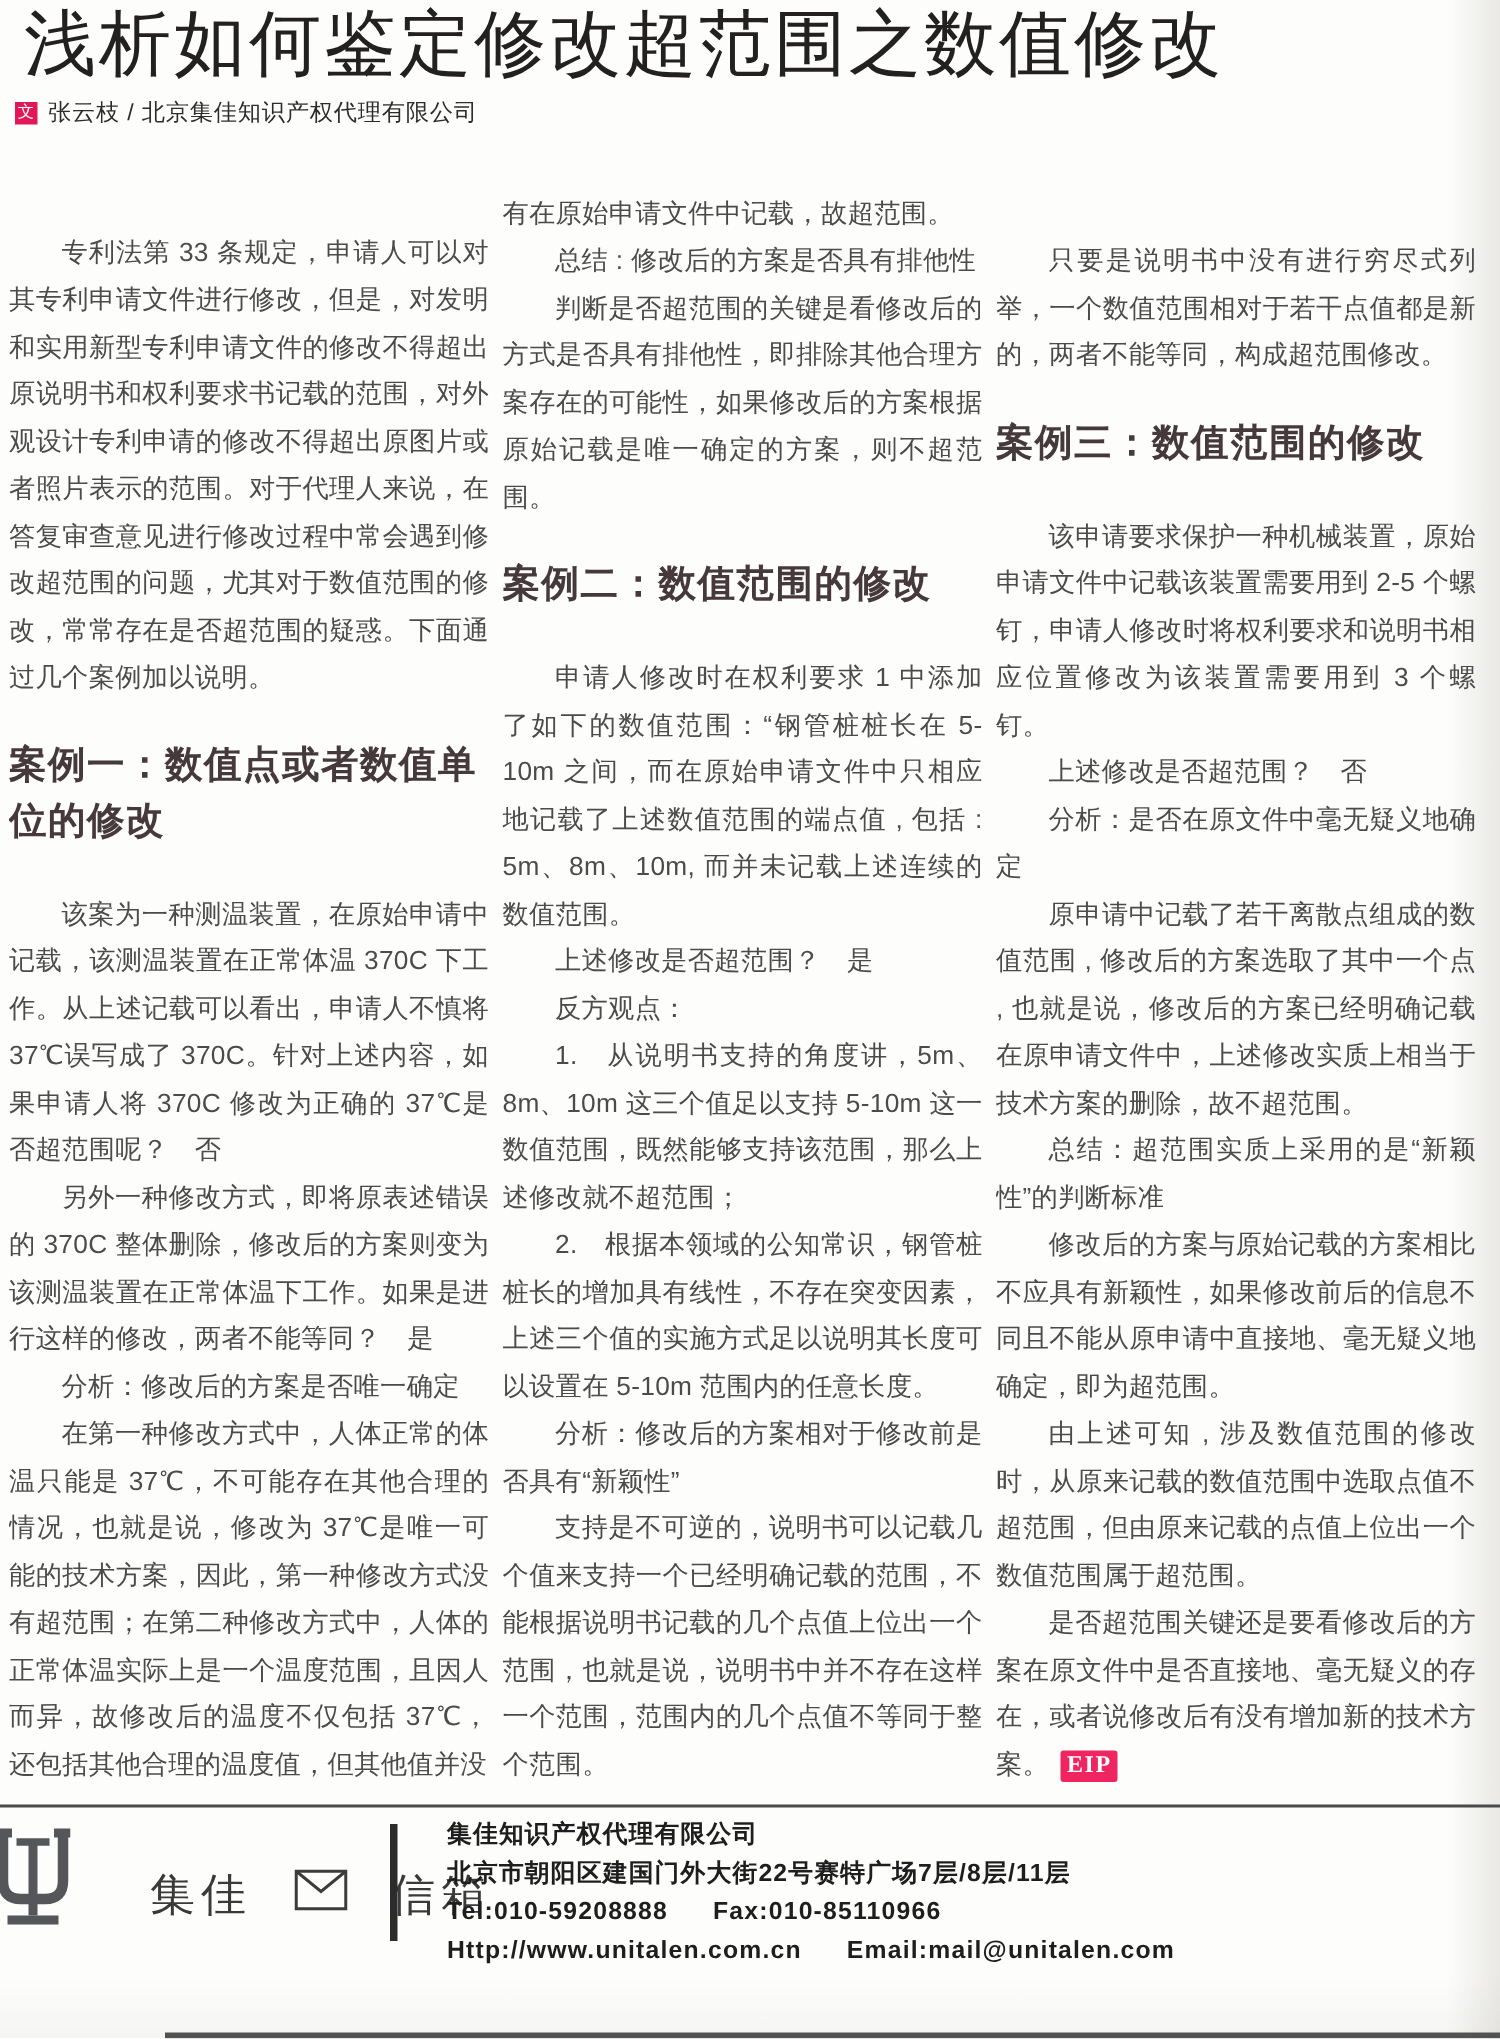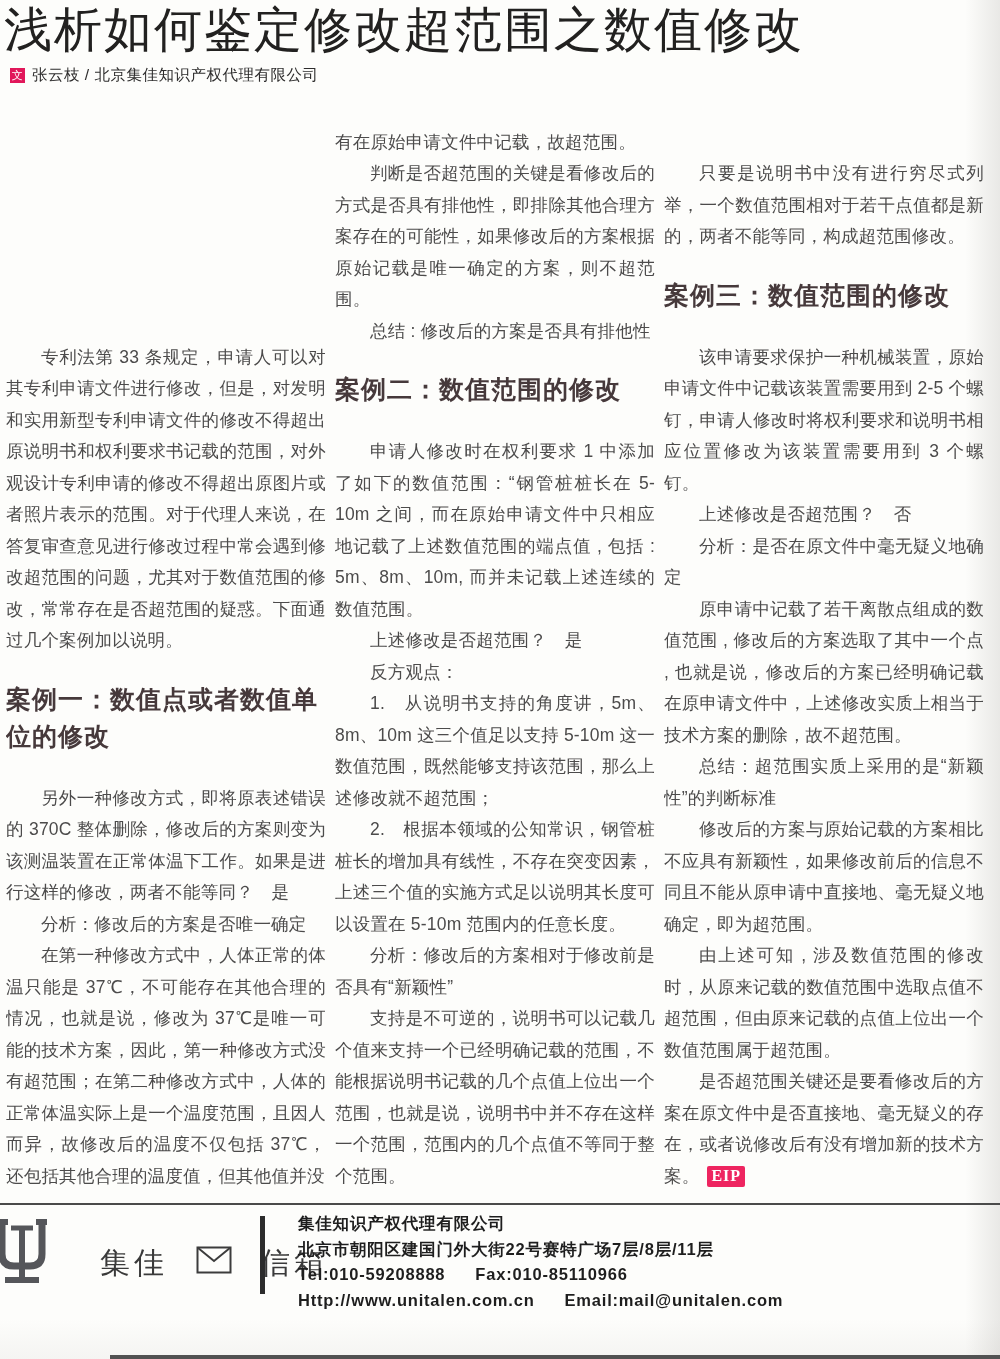--- a/index.html
+++ b/index.html
@@ -10,21 +10,21 @@
     margin:0 auto;
     overflow:hidden;
     background:
       linear-gradient(to right, rgba(0,0,0,0) 96.5%, rgba(110,106,100,0.14) 100%),
       linear-gradient(to bottom, rgba(0,0,0,0) 97%, rgba(110,106,100,0.06) 100%),
       #fdfdfb;
     font-family:"Liberation Sans", sans-serif;
   }
   
   .title {
-    position:absolute; top:2px; left:4px;
+    position:absolute; top:2px; left:16px;
     font-family:"Liberation Serif", serif;
     font-weight:400;
     font-size:48px; line-height:56px;
     letter-spacing:2px;
     color:#222120;
     white-space:nowrap;
   }
   .byline {
     position:absolute; top:65px; left:10px;
     display:flex; align-items:center; gap:7px;
@@ -107,28 +107,29 @@
 
   <div class="byline">
     <span class="byline-icon">文</span>
     <span>张云枝 / 北京集佳知识产权代理有限公司</span>
   </div>
 
   <div class="columns">
     <div class="col">
         <p>专利法第 33 条规定，申请人可以对其专利申请文件进行修改，但是，对发明和实用新型专利申请文件的修改不得超出原说明书和权利要求书记载的范围，对外观设计专利申请的修改不得超出原图片或者照片表示的范围。对于代理人来说，在答复审查意见进行修改过程中常会遇到修改超范围的问题，尤其对于数值范围的修改，常常存在是否超范围的疑惑。下面通过几个案例加以说明。</p>
         <h2>案例一：数值点或者数值单位的修改</h2>
+        <p>该案为一种测温装置，在原始申请中记载，该测温装置在正常体温 370C 下工作。从上述记载可以看出，申请人不慎将 37℃误写成了 370C。针对上述内容，如果申请人将 370C 修改为正确的 37℃是否超范围呢？　否</p>
         <p>另外一种修改方式，即将原表述错误的 370C 整体删除，修改后的方案则变为该测温装置在正常体温下工作。如果是进行这样的修改，两者不能等同？　是</p>
         <p>分析：修改后的方案是否唯一确定</p>
         <p>在第一种修改方式中，人体正常的体温只能是 37℃，不可能存在其他合理的情况，也就是说，修改为 37℃是唯一可能的技术方案，因此，第一种修改方式没有超范围；在第二种修改方式中，人体的正常体温实际上是一个温度范围，且因人而异，故修改后的温度不仅包括 37℃，还包括其他合理的温度值，但其他值并没</p>
       </div>
     <div class="col">
         <p class="noindent">有在原始申请文件中记载，故超范围。</p>
+        <p>总结 : 修改后的方案是否具有排他性</p>
         <p>判断是否超范围的关键是看修改后的方式是否具有排他性，即排除其他合理方案存在的可能性，如果修改后的方案根据原始记载是唯一确定的方案，则不超范围。</p>
-        <p>总结 : 修改后的方案是否具有排他性</p>
         <h2>案例二：数值范围的修改</h2>
         <p>申请人修改时在权利要求 1 中添加了如下的数值范围：“钢管桩桩长在 5-10m 之间，而在原始申请文件中只相应地记载了上述数值范围的端点值 , 包括 : 5m、8m、10m, 而并未记载上述连续的数值范围。</p>
         <p>上述修改是否超范围？　是</p>
         <p>反方观点：</p>
         <p>1.　从说明书支持的角度讲，5m、8m、10m 这三个值足以支持 5-10m 这一数值范围，既然能够支持该范围，那么上述修改就不超范围；</p>
         <p>2.　根据本领域的公知常识，钢管桩桩长的增加具有线性，不存在突变因素，上述三个值的实施方式足以说明其长度可以设置在 5-10m 范围内的任意长度。</p>
         <p>分析：修改后的方案相对于修改前是否具有“新颖性”</p>
         <p>支持是不可逆的，说明书可以记载几个值来支持一个已经明确记载的范围，不能根据说明书记载的几个点值上位出一个范围，也就是说，说明书中并不存在这样一个范围，范围内的几个点值不等同于整个范围。</p>
       </div>
     <div class="col">

